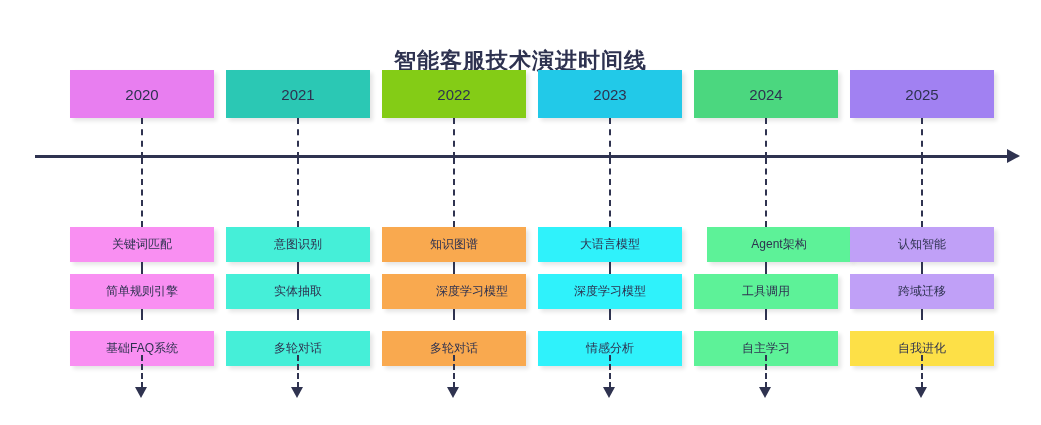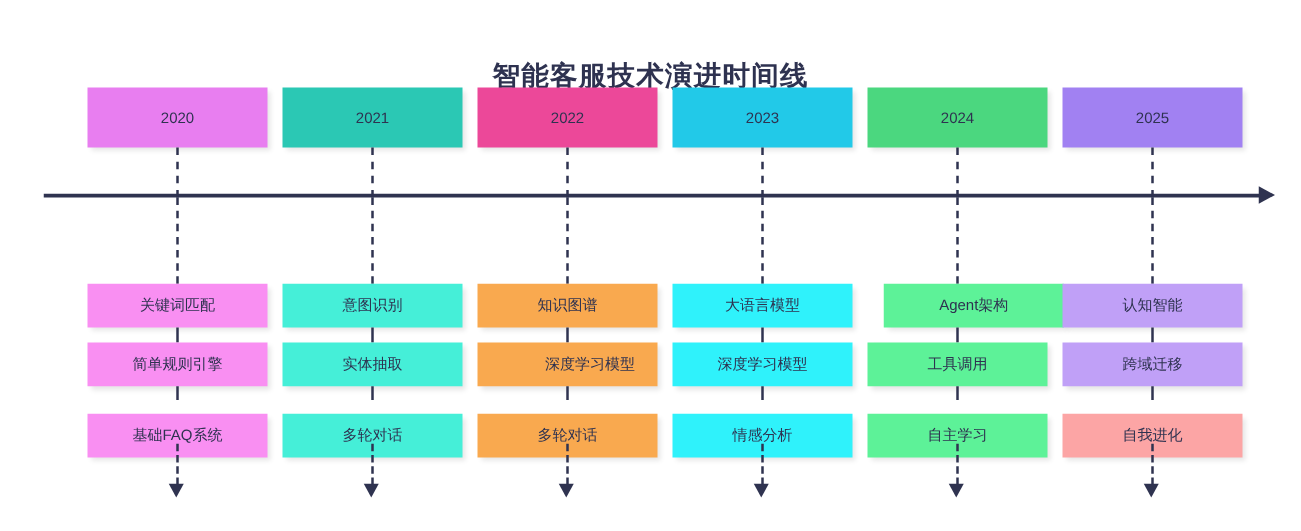--- a/index.html
+++ b/index.html
@@ -61,21 +61,21 @@
   .year-box {
     position: absolute;
     left: 0;
     top: 70px;
     width: 144px;
     height: 48px;
     box-sizing: border-box;
     display: flex;
     align-items: center;
     justify-content: center;
-    font-size: 12px;
+    font-size: 15px;
     color: #2e3250;
     box-shadow: 3px 3px 4px rgba(0,0,0,0.10);
   }
   .tech-box {
     position: absolute;
     left: 0;
     width: 144px;
     height: 35px;
     box-sizing: border-box;
     display: flex;
@@ -141,21 +141,21 @@
     <div class="tech-box tech-0" style="background: rgb(69, 239, 216);">意图识别</div>
     <div class="dash dash-t0-t1"></div>
     <div class="tech-box tech-1" style="background: rgb(69, 239, 216); text-align: right;">实体抽取</div>
     <div class="dash dash-t1-t2"></div>
     <div class="tech-box tech-2" style="background: rgb(69, 239, 216);">多轮对话</div>
     <div class="dash dash-t2-end"></div>
     <div class="down-arrow"></div>
   </div>
 
   <div class="column" style="left:382px">
-    <div class="year-box" style="background: #ec4899;">2022</div>
+    <div class="year-box" style="background: #84cc16;">2022</div>
     <div class="dash dash-year-axis"></div>
     <div class="dash dash-axis-t0"></div>
     <div class="tech-box tech-0" style="background: rgb(249, 169, 79);">知识图谱</div>
     <div class="dash dash-t0-t1"></div>
     <div class="tech-box tech-1" style="background: rgb(249, 169, 79); padding-left: 36px;">深度学习模型</div>
     <div class="dash dash-t1-t2"></div>
     <div class="tech-box tech-2" style="background: rgb(249, 169, 79);">多轮对话</div>
     <div class="dash dash-t2-end"></div>
     <div class="down-arrow"></div>
   </div>
@@ -187,18 +187,18 @@
   </div>
 
   <div class="column" style="left:850px">
     <div class="year-box" style="background: rgb(161, 129, 242);">2025</div>
     <div class="dash dash-year-axis"></div>
     <div class="dash dash-axis-t0"></div>
     <div class="tech-box tech-0" style="background: rgb(192, 160, 247);">认知智能</div>
     <div class="dash dash-t0-t1"></div>
     <div class="tech-box tech-1" style="background: rgb(192, 160, 247);">跨域迁移</div>
     <div class="dash dash-t1-t2"></div>
-    <div class="tech-box tech-2" style="background: #fca5a5;">自我进化</div>
+    <div class="tech-box tech-2" style="background: #fde047;">自我进化</div>
     <div class="dash dash-t2-end"></div>
     <div class="down-arrow"></div>
   </div>
 
 </div>
 
 </body></html>

